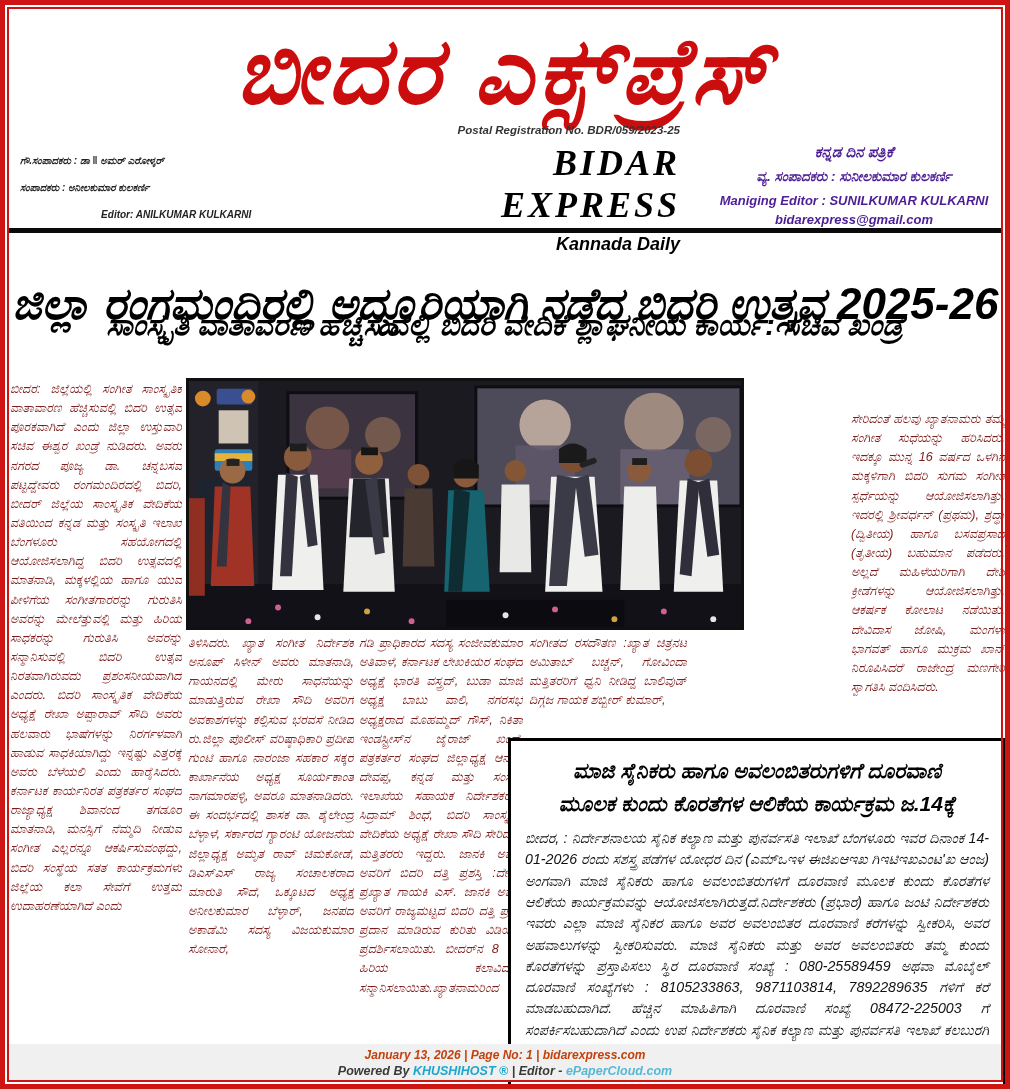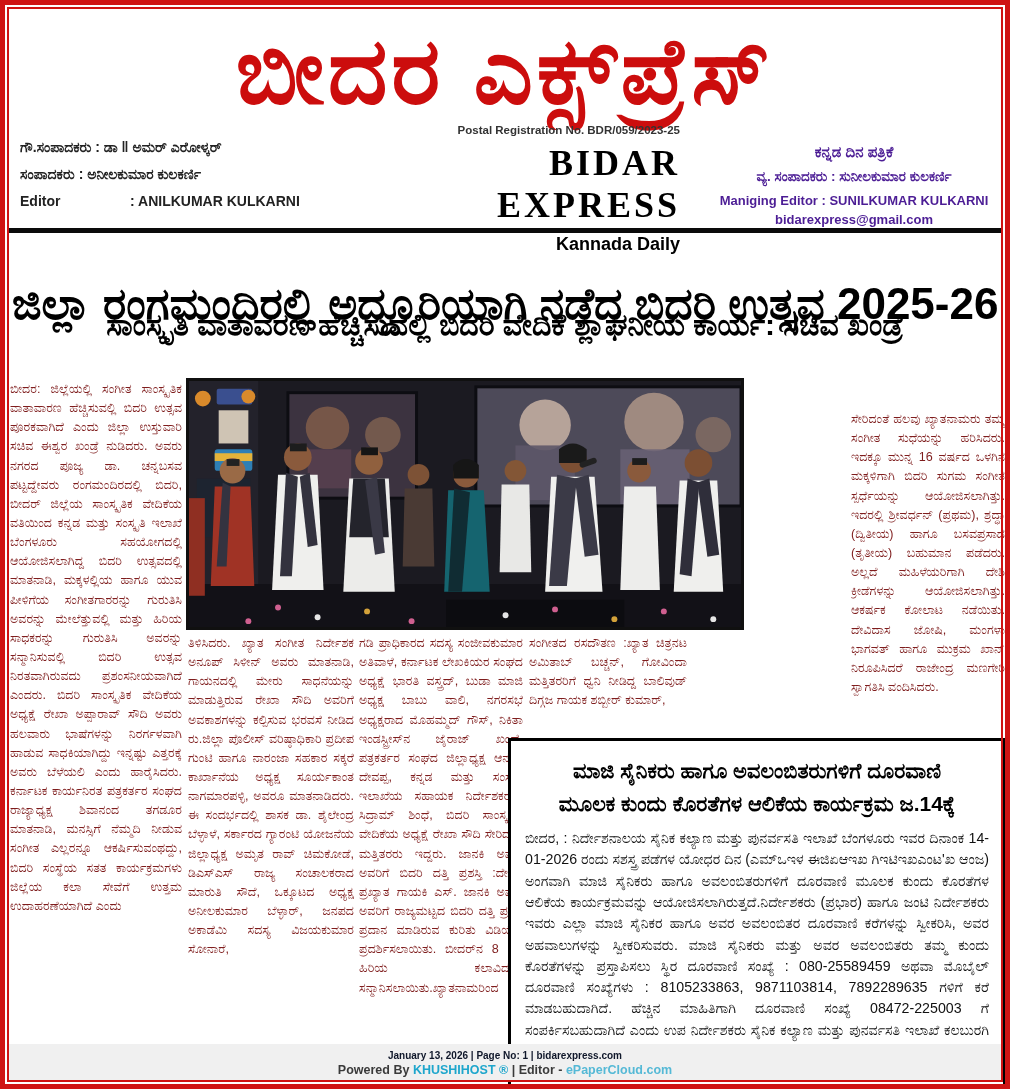--- a/index.html
+++ b/index.html
@@ -1,25 +1,25 @@
 <!DOCTYPE html>
 <html><head>
 <meta charset="utf-8">
 <style>
   html,body{margin:0;padding:0;background:#fff;}
   .page{position:relative;width:1010px;height:1089px;background:#fff;overflow:hidden;
-        font-family:"Liberation Sans","DejaVu Sans",sans-serif;color:#111;}
+        font-family:"Liberation Sans","DejaVu Sans",sans-serif;color:#111;font-style:italic;}
   .frame-outer{position:absolute;inset:0;border:5px solid #cf1414;pointer-events:none;z-index:50;}
   .frame-inner{position:absolute;inset:7px;border:2px solid #cf1414;pointer-events:none;z-index:50;}
 
   .masthead-title{position:absolute;left:15px;right:15px;top:8px;height:128px;
      display:flex;align-items:center;justify-content:center;
      font-size:92px;font-weight:800;color:#cc0d0d;letter-spacing:4px;white-space:nowrap;}
-  .mast-left{position:absolute;left:20px;top:134px;width:330px;font-weight:700;font-size:14px;line-height:27px;color:#222;}
-  .mast-left .row3{font-family:"Liberation Sans",sans-serif;display:flex;}
+  .mast-left{position:absolute;left:20px;top:147px;width:330px;font-weight:700;font-size:10px;line-height:27px;color:#222;}
+  .mast-left .row3{font-family:"Liberation Sans",sans-serif;display:flex;text-align:right;}
   .mast-left .row3 b{width:110px;}
   .mast-center{position:absolute;left:350px;top:124px;width:330px;text-align:right;}
   .postal{font-size:11.5px;font-weight:700;color:#333;}
   .paper-name{font-family:"Liberation Serif","DejaVu Serif",serif;font-weight:700;font-size:36px;letter-spacing:3px;margin-top:6px;color:#000;margin-left:40px;}
   .tagline{font-size:18px;font-weight:700;margin-top:8px;color:#000;}
   .mast-right{position:absolute;left:710px;top:143px;width:288px;text-align:center;font-weight:700;color:#4c1d95;}
   .mast-right .r0{font-size:15px;}
   .mast-right .r1{font-size:13.5px;margin-top:8px;}
   .mast-right .r2{font-size:13px;margin-top:8px;}
   .mast-right .r3{font-size:13px;margin-top:4px;}
@@ -40,21 +40,21 @@
 
   .photo{position:absolute;left:186px;top:378px;width:558px;height:252px;border:3px solid #101010;box-sizing:border-box;background:#15151b;}
   .photo svg{display:block;width:100%;height:100%;}
 
   .box-article{position:absolute;left:508px;top:738px;width:498px;height:362px;border:3px solid #000;box-sizing:border-box;background:#fff;}
   .box-headline{margin:14px 18px 4px 18px;text-align:center;font-size:21px;font-weight:800;line-height:1.55;color:#000;}
   .box-body{margin:8px 14px 0 14px;font-size:14.2px;line-height:1.5;text-align:justify;color:#111;}
 
   .footer{position:absolute;left:9px;right:9px;top:1044px;height:38px;background:#f0f0f0;
      display:flex;flex-direction:column;align-items:center;justify-content:center;gap:2px;}
-  .footer .l1{font-size:10px;font-weight:700;color:#0f172a;}
+  .footer .l1{font-size:12px;font-weight:700;color:#c2410c;}
   .footer .l2{font-size:12.5px;font-weight:700;color:#3a3a3a;}
   .footer a{text-decoration:none;}
   .host-link{color:#1ea6cc;}
   .epc-link{color:#55b9d6;}
 </style>
 </head>
 <body>
 
 <div class="page">
 

